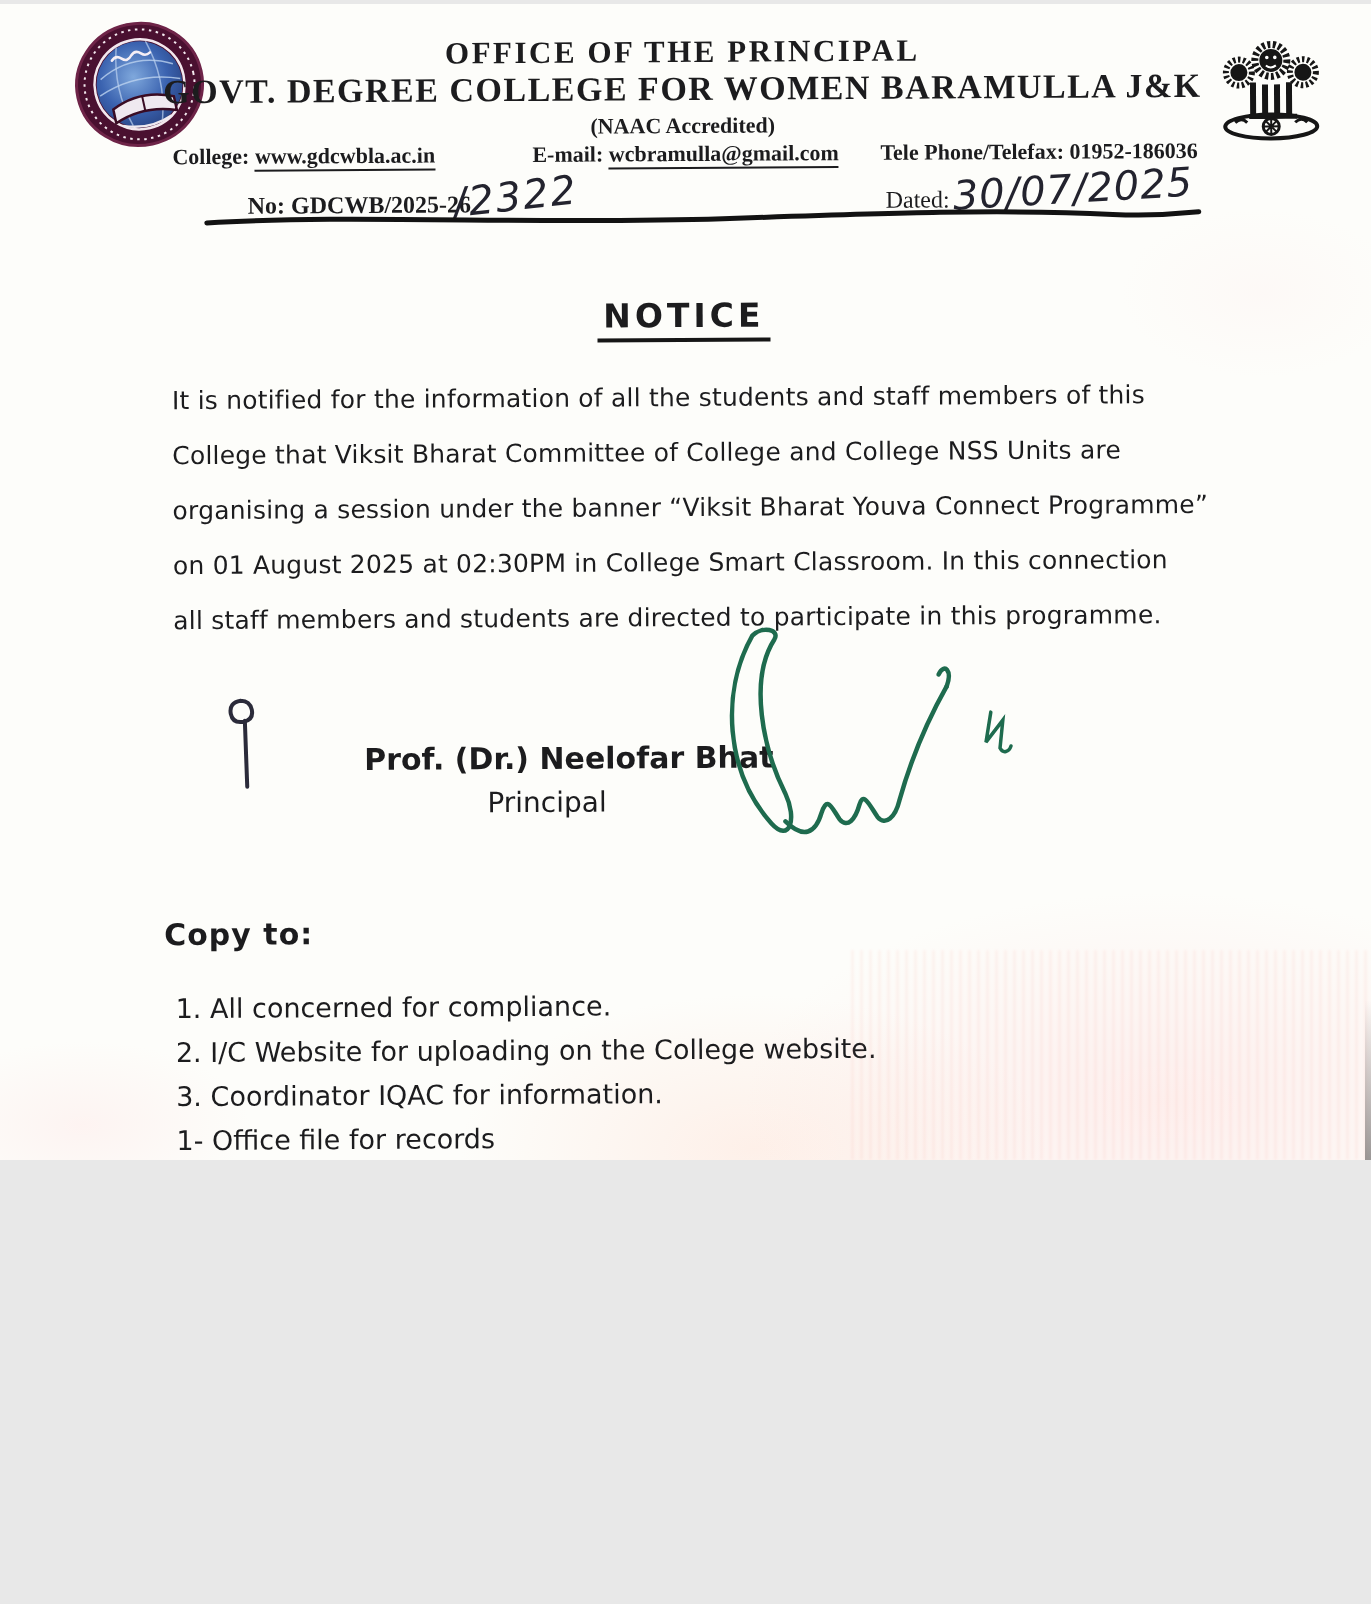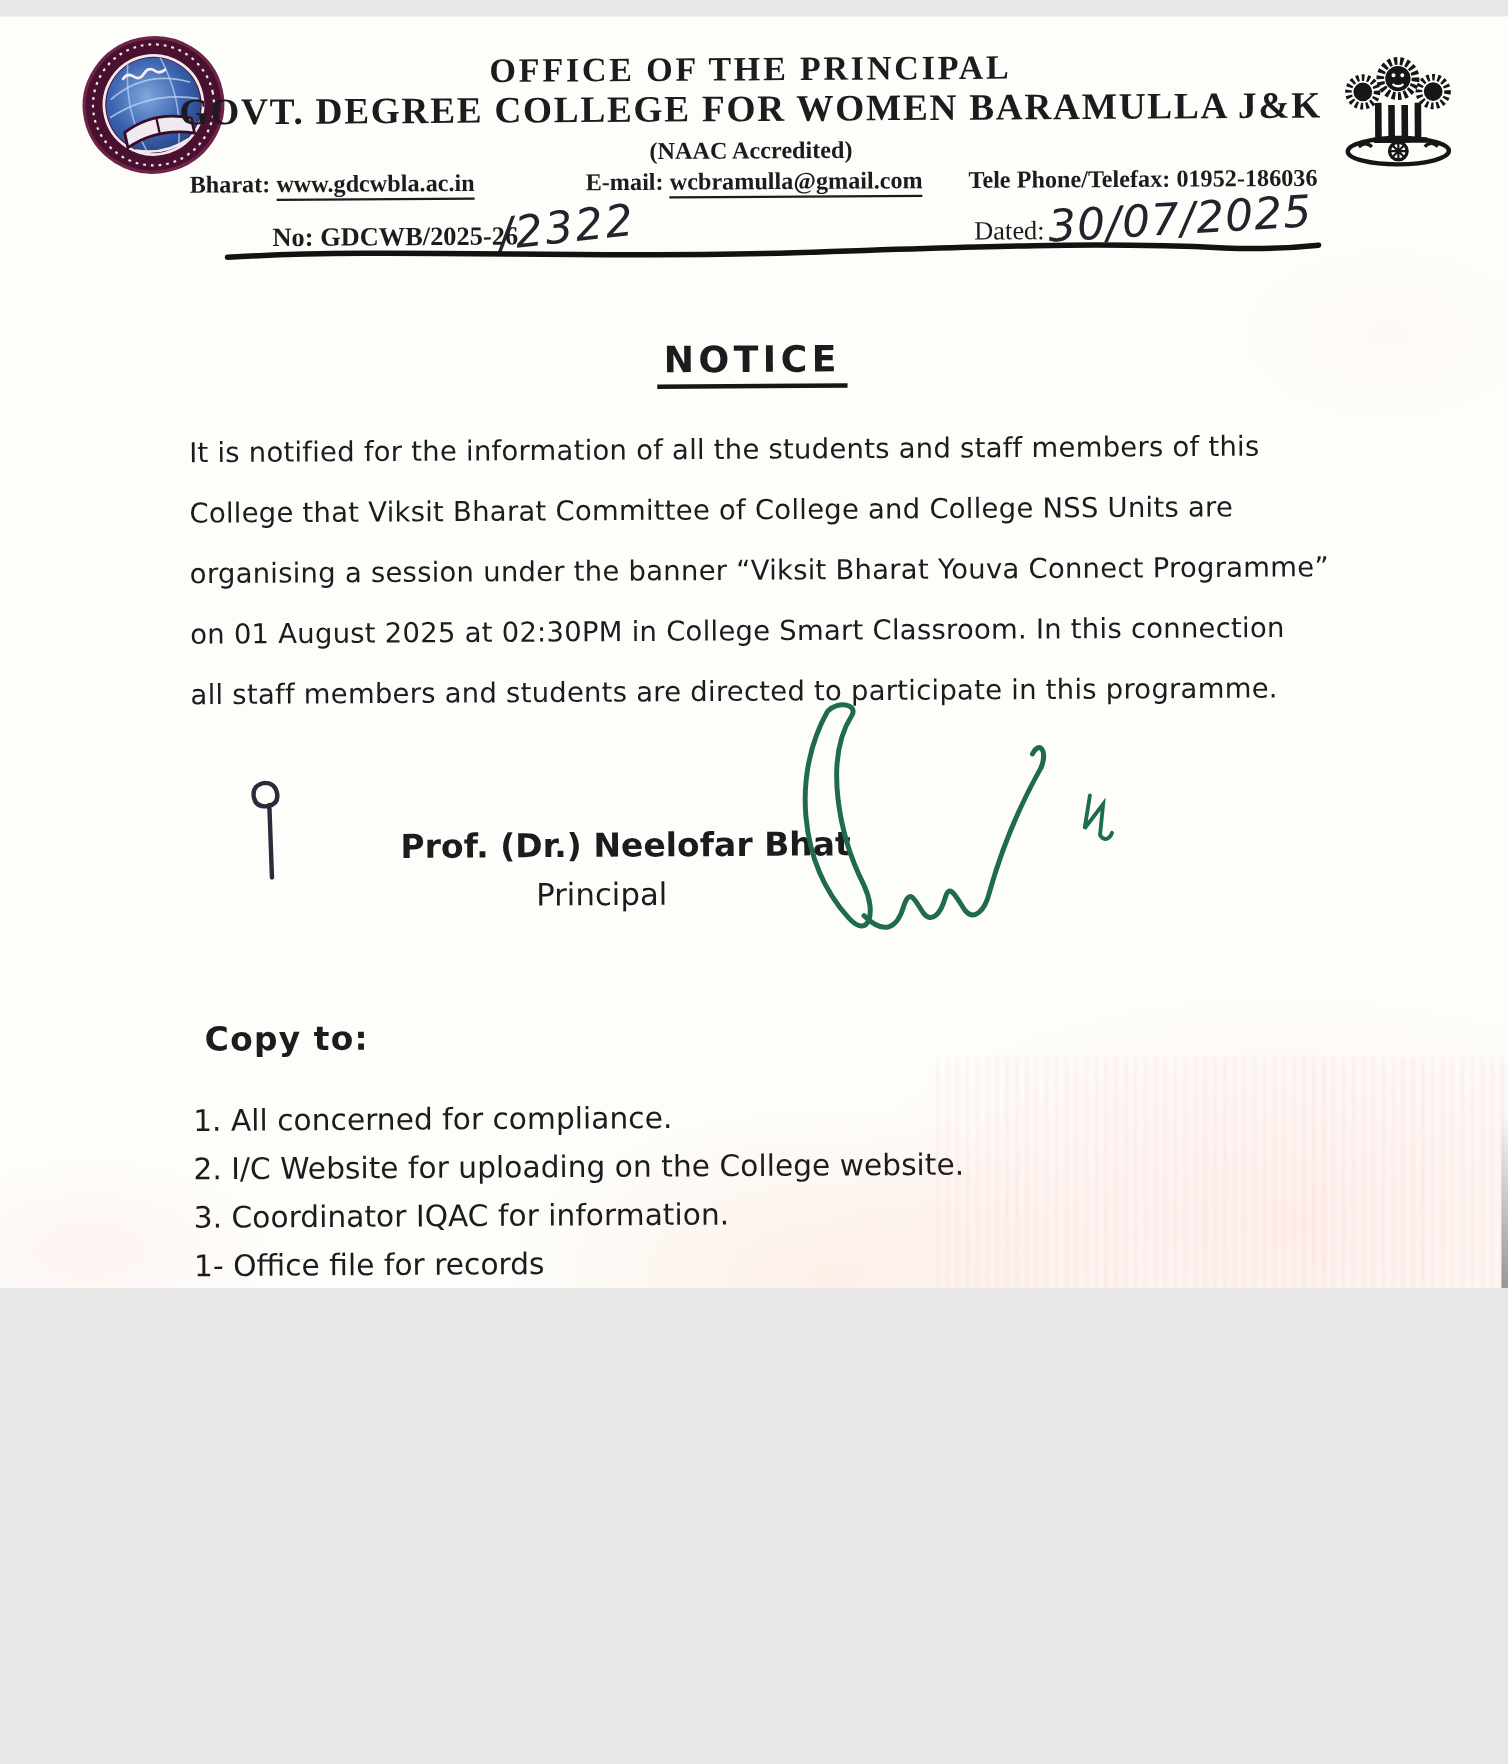--- a/index.html
+++ b/index.html
@@ -1,17 +1,17 @@
 <!DOCTYPE html>
 <html><head>
 <meta charset="utf-8">
 <style>
   html,body { margin:0; padding:0; background:#e8e8e8; }
   .page {
-    position:relative; width:1371px; height:1156px; margin:15px auto;
+    position:relative; width:1371px; height:1156px; margin:4px auto;
     background:
       radial-gradient(ellipse 600px 300px at 85% 95%, rgba(255,205,205,.30), rgba(255,255,255,0) 70%),
       radial-gradient(ellipse 420px 220px at 55% 99%, rgba(255,215,200,.35), rgba(255,255,255,0) 70%),
       radial-gradient(ellipse 240px 120px at 6% 97%, rgba(255,220,220,.28), rgba(255,255,255,0) 70%),
       radial-gradient(ellipse 200px 120px at 92% 25%, rgba(255,230,230,.18), rgba(255,255,255,0) 70%),
       #fdfdfa;
     overflow:hidden; color:#1c1c1e;
     font-family:"DejaVu Sans", sans-serif;
   }
   .tilt { position:absolute; inset:0; transform:rotate(-0.35deg); }
@@ -49,21 +49,21 @@
   .body-text { position:absolute; left:173px; top:366px; width:1060px; font-size:25px; }
   .body-text .line { height:55px; line-height:55px; white-space:nowrap; letter-spacing:.2px; }
 
   
   .sig-name { position:absolute; left:363px; top:736px; font-weight:bold; font-size:30px; white-space:nowrap; }
   .sig-title { position:absolute; left:486px; top:781px; font-size:28px; white-space:nowrap; }
   .sig-svg { position:absolute; left:690px; top:618px; }
   .qmark { position:absolute; left:222px; top:684px; }
 
   
-  .copy-heading { position:absolute; left:184px; top:910px; font-weight:bold; font-size:30px; letter-spacing:1px; }
+  .copy-heading { position:absolute; left:162px; top:910px; font-weight:bold; font-size:30px; letter-spacing:1px; }
   .copy-list { position:absolute; left:173px; top:980px; font-size:27px; }
   .copy-list .item { height:44px; line-height:44px; white-space:nowrap; }
 
   .noise { position:absolute; pointer-events:none; }
   .n-streaks { right:0; bottom:0; width:520px; height:210px;
     background:repeating-linear-gradient(90deg, rgba(250,170,160,.14) 0 3px, rgba(255,255,255,0) 3px 9px);
     filter:blur(1px); opacity:.8; }
   .edge-shadow { right:0; bottom:0; width:6px; height:160px; background:linear-gradient(#0000, #44444488); }
 </style>
 </head>
@@ -118,21 +118,21 @@
         <path d="M22,98 q6,-6 12,0 M82,98 q6,-6 12,0" stroke-width="3"></path>
       </g>
     </svg>
 
     <div class="office-line serif">OFFICE OF THE PRINCIPAL</div>
     <div class="college-line serif">GOVT. DEGREE COLLEGE FOR  WOMEN BARAMULLA J&amp;K</div>
     <div class="naac-line serif">(NAAC Accredited)</div>
 
     <div class="contact-row serif">
       <span class="contact-item c-web">
-        <span>Bharat:</span>
+        <span>College:</span>
         <span class="u">www.gdcwbla.ac.in</span>
       </span>
       <span class="contact-item c-mail">
         <span>E-mail:</span>
         <span class="u">wcbramulla@gmail.com</span>
       </span>
       <span class="contact-item c-phone">
         <span>Tele Phone/Telefax:</span>
         <span>01952-186036</span>
       </span>

